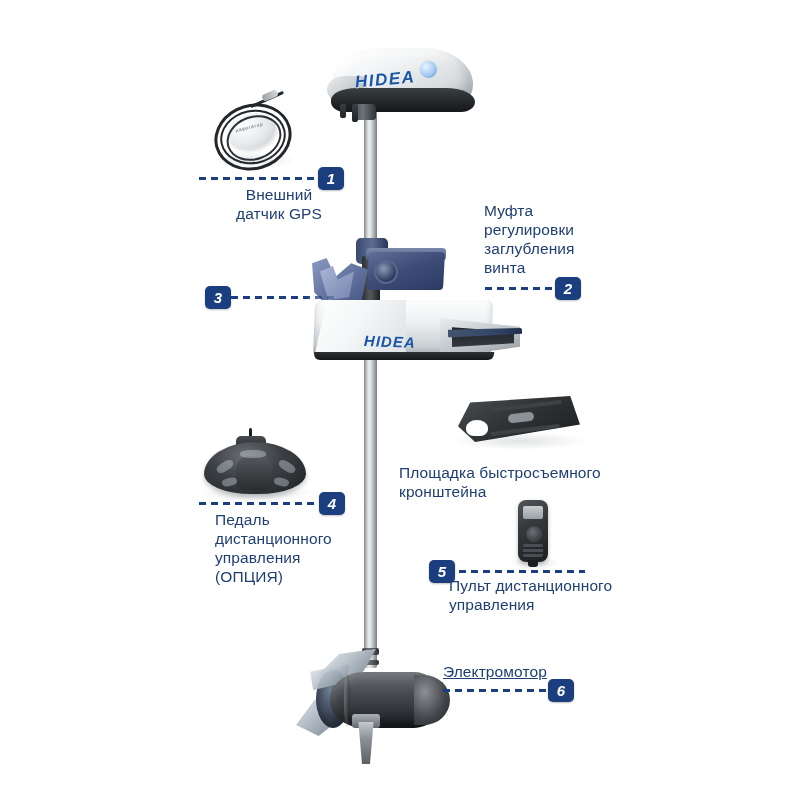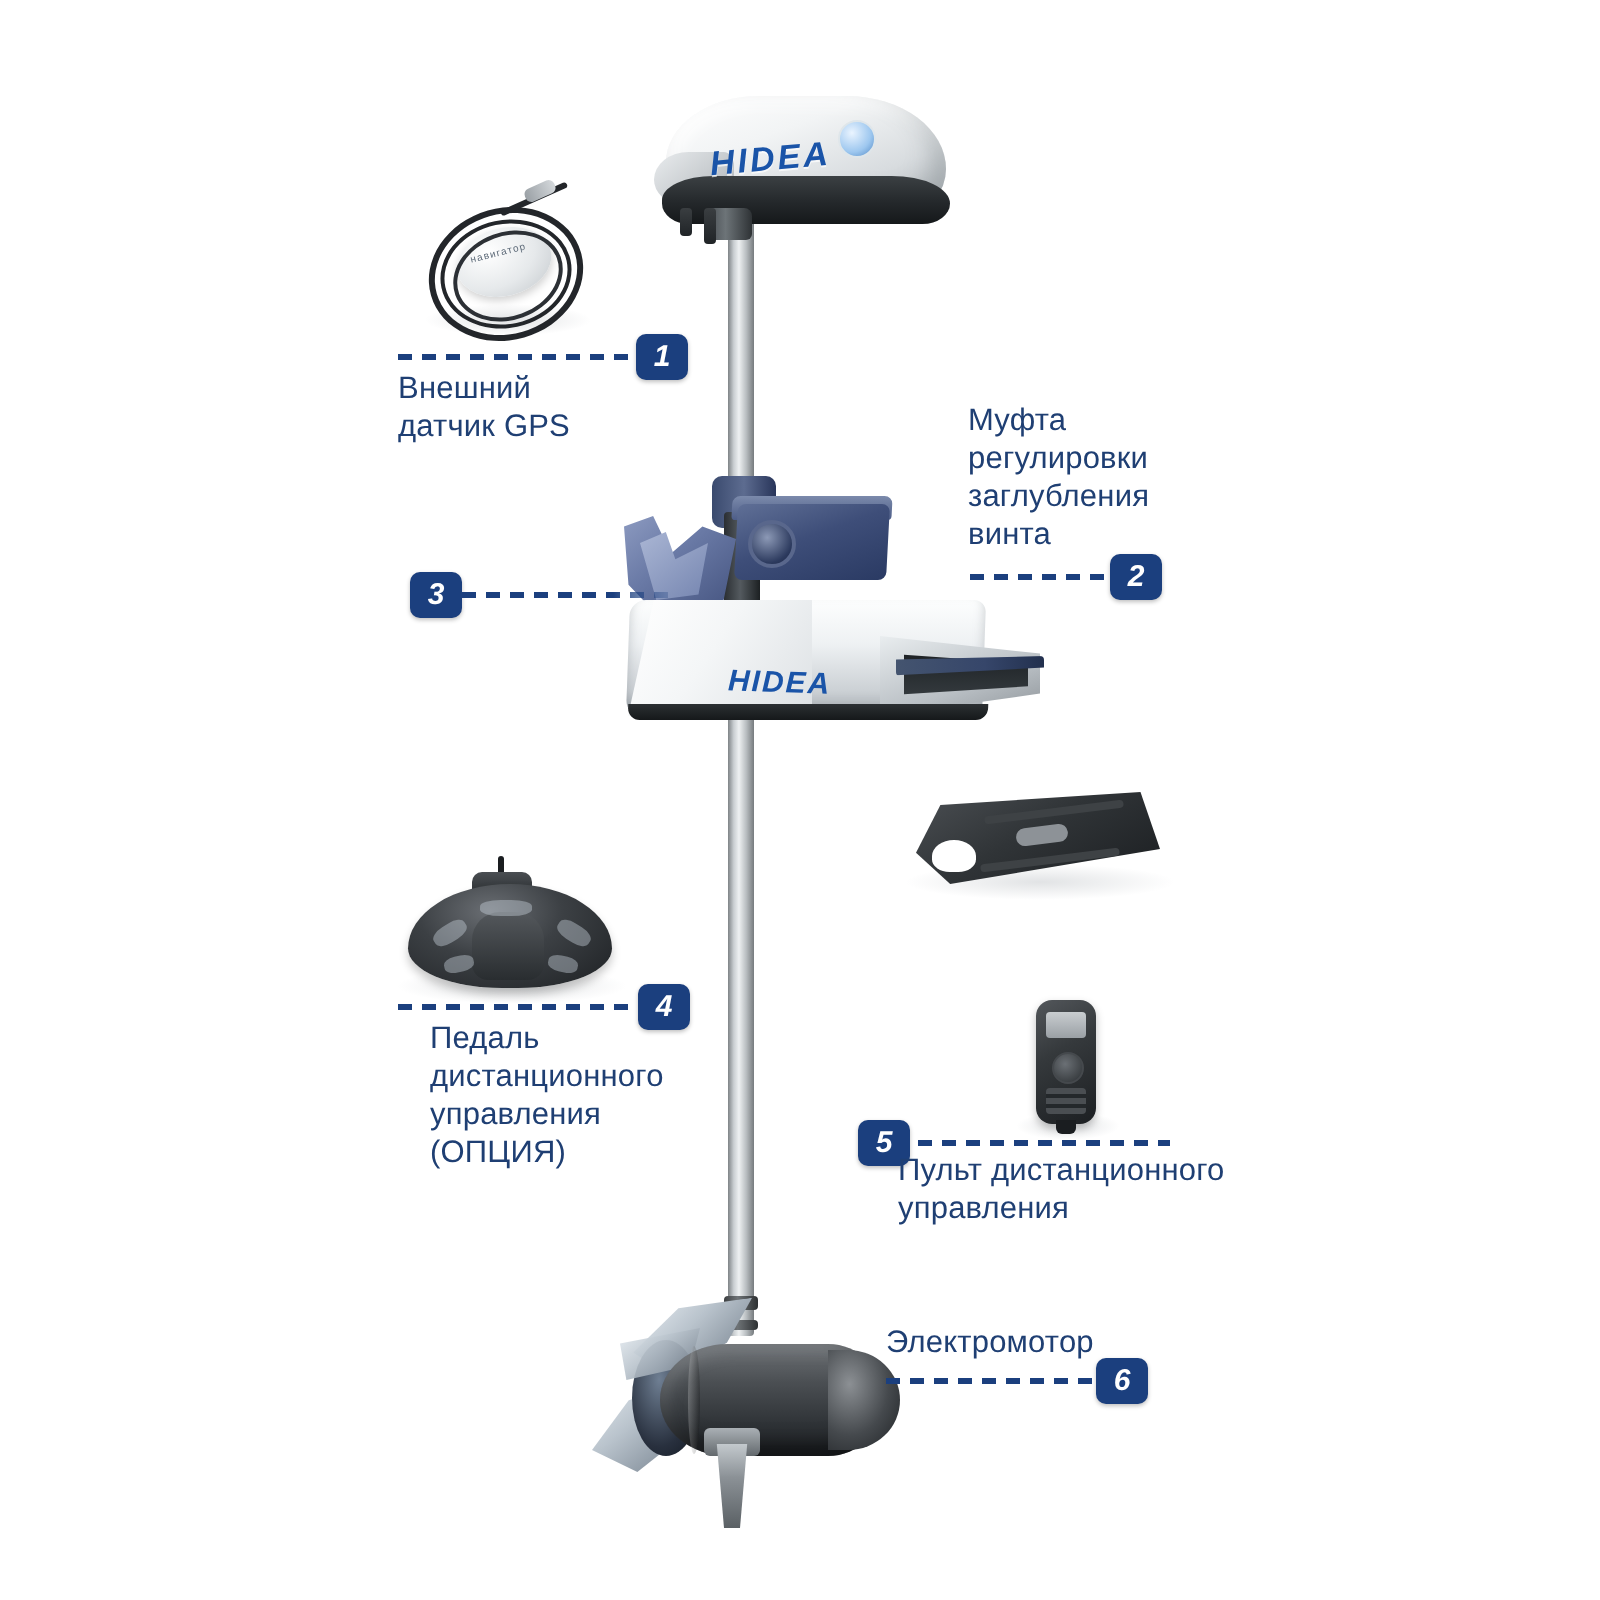--- a/index.html
+++ b/index.html
@@ -425,43 +425,45 @@
     <div class="gshadow" style="left:508px;top:556px;width:52px;height:14px;"></div>
     <div class="remote"></div>
     <div class="remote-screen"></div>
     <div class="remote-dpad"></div>
     <div class="remote-keys"></div>
     <div class="remote-clip"></div>
   </div>
 
   <div class="dash" style="left:199px;top:177px;width:118px;"></div>
   <div class="badge" style="left:318px;top:167px;">1</div>
-  <div class="callout" style="left:199px;top:185px;width:160px;">Внешний
+  <div class="callout" style="left:199px;top:185px;width:160px;text-align:center;">Внешний
 датчик GPS</div>
 
   <div class="callout" style="left:484px;top:201px;width:130px;">Муфта
 регулировки
 заглубления
 винта</div>
   <div class="dash" style="left:485px;top:287px;width:72px;"></div>
   <div class="badge" style="left:555px;top:277px;">2</div>
 
   <div class="badge" style="left:205px;top:286px;">3</div>
   <div class="dash fade" style="left:231px;top:296px;width:108px;"></div>
 
   <div class="dash" style="left:199px;top:502px;width:119px;"></div>
   <div class="badge" style="left:319px;top:492px;">4</div>
   <div class="callout" style="left:199px;top:510px;width:170px;margin-left:16px;">Педаль
 дистанционного
 управления
 (ОПЦИЯ)</div>
 
+  <div class="callout" style="left:399px;top:463px;width:230px;">Площадка быстросъемного
+кронштейна</div>
 
   <div class="badge" style="left:429px;top:560px;">5</div>
   <div class="dash" style="left:459px;top:570px;width:126px;"></div>
   <div class="callout" style="left:449px;top:576px;width:200px;">Пульт дистанционного
 управления</div>
 
-  <div class="callout" style="left:443px;top:662px;width:180px;">Электромотор</div>
+  <div class="callout" style="left:443px;top:662px;width:180px;text-decoration:underline;">Электромотор</div>
   <div class="dash" style="left:443px;top:689px;width:104px;"></div>
   <div class="badge" style="left:548px;top:679px;">6</div>
 
 </div>
 
 </body></html>

